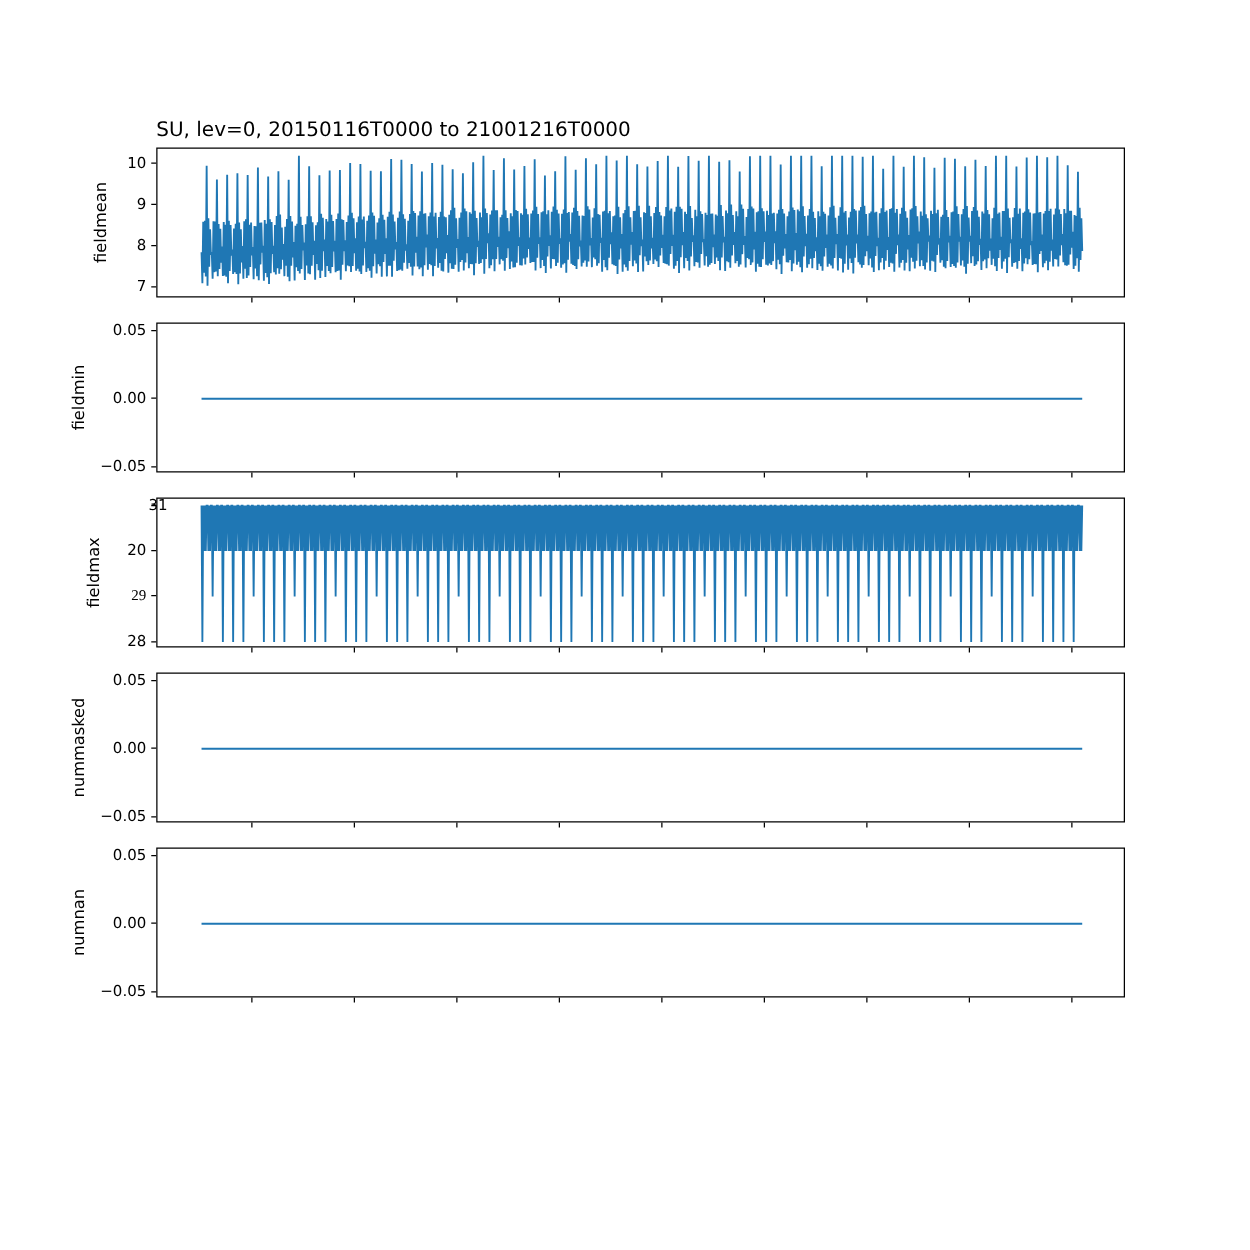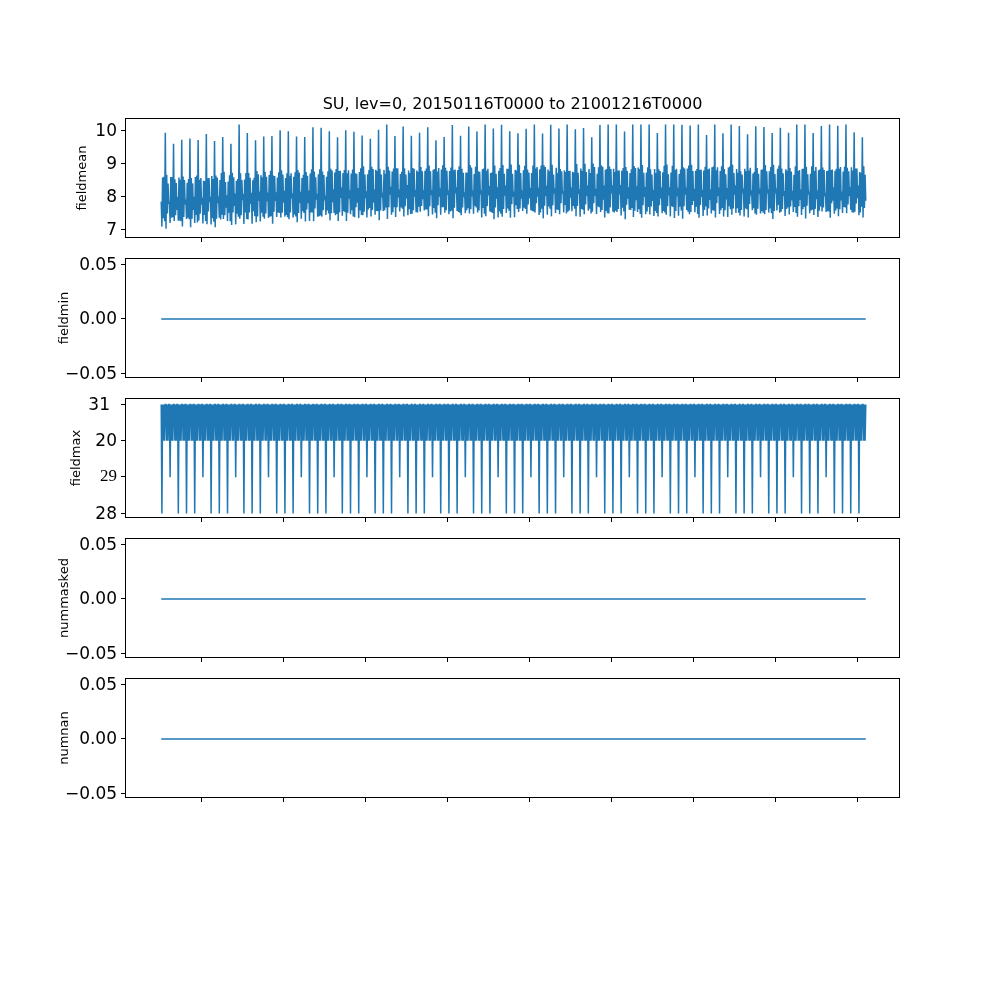--- a/index.html
+++ b/index.html
@@ -2,34 +2,34 @@
 <html><head>
 <meta charset="utf-8">
 <style>
   html,body{margin:0;padding:0;background:#fff;}
   .figure{
     position:relative;width:1000px;height:1000px;background:#ffffff;
     font-family:"DejaVu Sans","Liberation Sans",sans-serif;color:#000;
     overflow:hidden;
   }
   .fig-title{
-    position:absolute;left:125px;width:775px;top:94px;text-align:center;
+    position:absolute;left:125px;width:775px;top:94px;
     font-size:16px;color:#000;white-space:nowrap;
   }
   .xlabel{
     position:absolute;left:125px;width:775px;top:844px;text-align:center;
     font-size:13px;color:#000;
   }
   .axes-box{
     position:absolute;left:125px;width:775px;height:120px;
     background:#ffffff;border:1px solid #000;box-sizing:border-box;
   }
   .axes-box svg{position:absolute;left:0;top:0;}
   .ytick-label{
-    position:absolute;width:52px;text-align:right;font-size:17px;height:16px;
+    position:absolute;width:52px;text-align:right;font-size:12px;height:16px;
     line-height:16px;color:#000;
   }
   .ytick-mark{position:absolute;width:4px;height:1px;background:#000;}
   .xtick-mark{position:absolute;width:1px;height:4px;background:#000;}
   .ylabel{
     position:absolute;width:120px;height:16px;line-height:16px;text-align:center;
     font-size:13px;color:#000;transform:rotate(-90deg);white-space:nowrap;
   }
 </style>
 </head>
@@ -92,21 +92,21 @@
             <polyline points="35.22,5.45 35.91,114.55 36.59,5.45 37.27,41.82 37.96,5.45 38.64,41.82 39.32,5.45 40.01,5.45 40.69,41.82 41.37,5.45 42.06,41.82 42.74,5.45 43.42,5.45 44.11,78.18 44.79,5.45 45.48,41.82 46.16,5.45 46.84,41.82 47.53,5.45 48.21,5.45 48.89,41.82 49.58,5.45 50.26,41.82 50.94,5.45 51.63,5.45 52.31,114.55 52.99,5.45 53.68,41.82 54.36,5.45 55.04,41.82 55.73,5.45 56.41,5.45 57.09,41.82 57.78,5.45 58.46,41.82 59.14,5.45 59.83,5.45 60.51,114.55 61.19,5.45 61.88,41.82 62.56,5.45 63.24,41.82 63.93,5.45 64.61,5.45 65.29,41.82 65.98,5.45 66.66,41.82 67.34,5.45 68.03,5.45 68.71,114.55 69.39,5.45 70.08,41.82 70.76,5.45 71.44,41.82 72.13,5.45 72.81,5.45 73.49,41.82 74.18,5.45 74.86,41.82 75.54,5.45 76.23,5.45 76.91,78.18 77.59,5.45 78.28,41.82 78.96,5.45 79.64,41.82 80.33,5.45 81.01,5.45 81.69,41.82 82.38,5.45 83.06,41.82 83.74,5.45 84.43,5.45 85.11,114.55 85.79,5.45 86.48,41.82 87.16,5.45 87.84,41.82 88.53,5.45 89.21,5.45 89.89,41.82 90.58,5.45 91.26,41.82 91.94,5.45 92.63,5.45 93.31,114.55 93.99,5.45 94.68,41.82 95.36,5.45 96.04,41.82 96.73,5.45 97.41,5.45 98.09,41.82 98.78,5.45 99.46,41.82 100.14,5.45 100.83,5.45 101.51,114.55 102.19,5.45 102.88,41.82 103.56,5.45 104.24,41.82 104.93,5.45 105.61,5.45 106.29,41.82 106.98,5.45 107.66,41.82 108.34,5.45 109.03,5.45 109.71,78.18 110.39,5.45 111.08,41.82 111.76,5.45 112.44,41.82 113.13,5.45 113.81,5.45 114.50,41.82 115.18,5.45 115.86,41.82 116.55,5.45 117.23,5.45 117.91,114.55 118.60,5.45 119.28,41.82 119.96,5.45 120.65,41.82 121.33,5.45 122.01,5.45 122.70,41.82 123.38,5.45 124.06,41.82 124.75,5.45 125.43,5.45 126.11,114.55 126.80,5.45 127.48,41.82 128.16,5.45 128.85,41.82 129.53,5.45 130.21,5.45 130.90,41.82 131.58,5.45 132.26,41.82 132.95,5.45 133.63,5.45 134.31,114.55 135.00,5.45 135.68,41.82 136.36,5.45 137.05,41.82 137.73,5.45 138.41,5.45 139.10,41.82 139.78,5.45 140.46,41.82 141.15,5.45 141.83,5.45 142.51,78.18 143.20,5.45 143.88,41.82 144.56,5.45 145.25,41.82 145.93,5.45 146.61,5.45 147.30,41.82 147.98,5.45 148.66,41.82 149.35,5.45 150.03,5.45 150.71,114.55 151.40,5.45 152.08,41.82 152.76,5.45 153.45,41.82 154.13,5.45 154.81,5.45 155.50,41.82 156.18,5.45 156.86,41.82 157.55,5.45 158.23,5.45 158.91,114.55 159.60,5.45 160.28,41.82 160.96,5.45 161.65,41.82 162.33,5.45 163.01,5.45 163.70,41.82 164.38,5.45 165.06,41.82 165.75,5.45 166.43,5.45 167.11,114.55 167.80,5.45 168.48,41.82 169.16,5.45 169.85,41.82 170.53,5.45 171.21,5.45 171.90,41.82 172.58,5.45 173.26,41.82 173.95,5.45 174.63,5.45 175.31,78.18 176.00,5.45 176.68,41.82 177.36,5.45 178.05,41.82 178.73,5.45 179.41,5.45 180.10,41.82 180.78,5.45 181.46,41.82 182.15,5.45 182.83,5.45 183.52,114.55 184.20,5.45 184.88,41.82 185.57,5.45 186.25,41.82 186.93,5.45 187.62,5.45 188.30,41.82 188.98,5.45 189.67,41.82 190.35,5.45 191.03,5.45 191.72,114.55 192.40,5.45 193.08,41.82 193.77,5.45 194.45,41.82 195.13,5.45 195.82,5.45 196.50,41.82 197.18,5.45 197.87,41.82 198.55,5.45 199.23,5.45 199.92,114.55 200.60,5.45 201.28,41.82 201.97,5.45 202.65,41.82 203.33,5.45 204.02,5.45 204.70,41.82 205.38,5.45 206.07,41.82 206.75,5.45 207.43,5.45 208.12,78.18 208.80,5.45 209.48,41.82 210.17,5.45 210.85,41.82 211.53,5.45 212.22,5.45 212.90,41.82 213.58,5.45 214.27,41.82 214.95,5.45 215.63,5.45 216.32,114.55 217.00,5.45 217.68,41.82 218.37,5.45 219.05,41.82 219.73,5.45 220.42,5.45 221.10,41.82 221.78,5.45 222.47,41.82 223.15,5.45 223.83,5.45 224.52,114.55 225.20,5.45 225.88,41.82 226.57,5.45 227.25,41.82 227.93,5.45 228.62,5.45 229.30,41.82 229.98,5.45 230.67,41.82 231.35,5.45 232.03,5.45 232.72,114.55 233.40,5.45 234.08,41.82 234.77,5.45 235.45,41.82 236.13,5.45 236.82,5.45 237.50,41.82 238.18,5.45 238.87,41.82 239.55,5.45 240.23,5.45 240.92,78.18 241.60,5.45 242.28,41.82 242.97,5.45 243.65,41.82 244.33,5.45 245.02,5.45 245.70,41.82 246.38,5.45 247.07,41.82 247.75,5.45 248.43,5.45 249.12,114.55 249.80,5.45 250.49,41.82 251.17,5.45 251.85,41.82 252.54,5.45 253.22,5.45 253.90,41.82 254.59,5.45 255.27,41.82 255.95,5.45 256.64,5.45 257.32,114.55 258.00,5.45 258.69,41.82 259.37,5.45 260.05,41.82 260.74,5.45 261.42,5.45 262.10,41.82 262.79,5.45 263.47,41.82 264.15,5.45 264.84,5.45 265.52,114.55 266.20,5.45 266.89,41.82 267.57,5.45 268.25,41.82 268.94,5.45 269.62,5.45 270.30,41.82 270.99,5.45 271.67,41.82 272.35,5.45 273.04,5.45 273.72,78.18 274.40,5.45 275.09,41.82 275.77,5.45 276.45,41.82 277.14,5.45 277.82,5.45 278.50,41.82 279.19,5.45 279.87,41.82 280.55,5.45 281.24,5.45 281.92,114.55 282.60,5.45 283.29,41.82 283.97,5.45 284.65,41.82 285.34,5.45 286.02,5.45 286.70,41.82 287.39,5.45 288.07,41.82 288.75,5.45 289.44,5.45 290.12,114.55 290.80,5.45 291.49,41.82 292.17,5.45 292.85,41.82 293.54,5.45 294.22,5.45 294.90,41.82 295.59,5.45 296.27,41.82 296.95,5.45 297.64,5.45 298.32,114.55 299.00,5.45 299.69,41.82 300.37,5.45 301.05,41.82 301.74,5.45 302.42,5.45 303.10,41.82 303.79,5.45 304.47,41.82 305.15,5.45 305.84,5.45 306.52,78.18 307.20,5.45 307.89,41.82 308.57,5.45 309.25,41.82 309.94,5.45 310.62,5.45 311.30,41.82 311.99,5.45 312.67,41.82 313.35,5.45 314.04,5.45 314.72,114.55 315.40,5.45 316.09,41.82 316.77,5.45 317.45,41.82 318.14,5.45 318.82,5.45 319.51,41.82 320.19,5.45 320.87,41.82 321.56,5.45 322.24,5.45 322.92,114.55 323.61,5.45 324.29,41.82 324.97,5.45 325.66,41.82 326.34,5.45 327.02,5.45 327.71,41.82 328.39,5.45 329.07,41.82 329.76,5.45 330.44,5.45 331.12,114.55 331.81,5.45 332.49,41.82 333.17,5.45 333.86,41.82 334.54,5.45 335.22,5.45 335.91,41.82 336.59,5.45 337.27,41.82 337.96,5.45 338.64,5.45 339.32,78.18 340.01,5.45 340.69,41.82 341.37,5.45 342.06,41.82 342.74,5.45 343.42,5.45 344.11,41.82 344.79,5.45 345.47,41.82 346.16,5.45 346.84,5.45 347.52,114.55 348.21,5.45 348.89,41.82 349.57,5.45 350.26,41.82 350.94,5.45 351.62,5.45 352.31,41.82 352.99,5.45 353.67,41.82 354.36,5.45 355.04,5.45 355.72,114.55 356.41,5.45 357.09,41.82 357.77,5.45 358.46,41.82 359.14,5.45 359.82,5.45 360.51,41.82 361.19,5.45 361.87,41.82 362.56,5.45 363.24,5.45 363.92,114.55 364.61,5.45 365.29,41.82 365.97,5.45 366.66,41.82 367.34,5.45 368.02,5.45 368.71,41.82 369.39,5.45 370.07,41.82 370.76,5.45 371.44,5.45 372.12,78.18 372.81,5.45 373.49,41.82 374.17,5.45 374.86,41.82 375.54,5.45 376.22,5.45 376.91,41.82 377.59,5.45 378.27,41.82 378.96,5.45 379.64,5.45 380.32,114.55 381.01,5.45 381.69,41.82 382.37,5.45 383.06,41.82 383.74,5.45 384.42,5.45 385.11,41.82 385.79,5.45 386.47,41.82 387.16,5.45 387.84,5.45 388.53,114.55 389.21,5.45 389.89,41.82 390.58,5.45 391.26,41.82 391.94,5.45 392.63,5.45 393.31,41.82 393.99,5.45 394.68,41.82 395.36,5.45 396.04,5.45 396.73,114.55 397.41,5.45 398.09,41.82 398.78,5.45 399.46,41.82 400.14,5.45 400.83,5.45 401.51,41.82 402.19,5.45 402.88,41.82 403.56,5.45 404.24,5.45 404.93,78.18 405.61,5.45 406.29,41.82 406.98,5.45 407.66,41.82 408.34,5.45 409.03,5.45 409.71,41.82 410.39,5.45 411.08,41.82 411.76,5.45 412.44,5.45 413.13,114.55 413.81,5.45 414.49,41.82 415.18,5.45 415.86,41.82 416.54,5.45 417.23,5.45 417.91,41.82 418.59,5.45 419.28,41.82 419.96,5.45 420.64,5.45 421.33,114.55 422.01,5.45 422.69,41.82 423.38,5.45 424.06,41.82 424.74,5.45 425.43,5.45 426.11,41.82 426.79,5.45 427.48,41.82 428.16,5.45 428.84,5.45 429.53,114.55 430.21,5.45 430.89,41.82 431.58,5.45 432.26,41.82 432.94,5.45 433.63,5.45 434.31,41.82 434.99,5.45 435.68,41.82 436.36,5.45 437.04,5.45 437.73,78.18 438.41,5.45 439.09,41.82 439.78,5.45 440.46,41.82 441.14,5.45 441.83,5.45 442.51,41.82 443.19,5.45 443.88,41.82 444.56,5.45 445.24,5.45 445.93,114.55 446.61,5.45 447.29,41.82 447.98,5.45 448.66,41.82 449.34,5.45 450.03,5.45 450.71,41.82 451.39,5.45 452.08,41.82 452.76,5.45 453.44,5.45 454.13,114.55 454.81,5.45 455.49,41.82 456.18,5.45 456.86,41.82 457.55,5.45 458.23,5.45 458.91,41.82 459.60,5.45 460.28,41.82 460.96,5.45 461.65,5.45 462.33,114.55 463.01,5.45 463.70,41.82 464.38,5.45 465.06,41.82 465.75,5.45 466.43,5.45 467.11,41.82 467.80,5.45 468.48,41.82 469.16,5.45 469.85,5.45 470.53,78.18 471.21,5.45 471.90,41.82 472.58,5.45 473.26,41.82 473.95,5.45 474.63,5.45 475.31,41.82 476.00,5.45 476.68,41.82 477.36,5.45 478.05,5.45 478.73,114.55 479.41,5.45 480.10,41.82 480.78,5.45 481.46,41.82 482.15,5.45 482.83,5.45 483.51,41.82 484.20,5.45 484.88,41.82 485.56,5.45 486.25,5.45 486.93,114.55 487.61,5.45 488.30,41.82 488.98,5.45 489.66,41.82 490.35,5.45 491.03,5.45 491.71,41.82 492.40,5.45 493.08,41.82 493.76,5.45 494.45,5.45 495.13,114.55 495.81,5.45 496.50,41.82 497.18,5.45 497.86,41.82 498.55,5.45 499.23,5.45 499.91,41.82 500.60,5.45 501.28,41.82 501.96,5.45 502.65,5.45 503.33,78.18 504.01,5.45 504.70,41.82 505.38,5.45 506.06,41.82 506.75,5.45 507.43,5.45 508.11,41.82 508.80,5.45 509.48,41.82 510.16,5.45 510.85,5.45 511.53,114.55 512.21,5.45 512.90,41.82 513.58,5.45 514.26,41.82 514.95,5.45 515.63,5.45 516.31,41.82 517.00,5.45 517.68,41.82 518.36,5.45 519.05,5.45 519.73,114.55 520.41,5.45 521.10,41.82 521.78,5.45 522.46,41.82 523.15,5.45 523.83,5.45 524.51,41.82 525.20,5.45 525.88,41.82 526.57,5.45 527.25,5.45 527.93,114.55 528.62,5.45 529.30,41.82 529.98,5.45 530.67,41.82 531.35,5.45 532.03,5.45 532.72,41.82 533.40,5.45 534.08,41.82 534.77,5.45 535.45,5.45 536.13,78.18 536.82,5.45 537.50,41.82 538.18,5.45 538.87,41.82 539.55,5.45 540.23,5.45 540.92,41.82 541.60,5.45 542.28,41.82 542.97,5.45 543.65,5.45 544.33,114.55 545.02,5.45 545.70,41.82 546.38,5.45 547.07,41.82 547.75,5.45 548.43,5.45 549.12,41.82 549.80,5.45 550.48,41.82 551.17,5.45 551.85,5.45 552.53,114.55 553.22,5.45 553.90,41.82 554.58,5.45 555.27,41.82 555.95,5.45 556.63,5.45 557.32,41.82 558.00,5.45 558.68,41.82 559.37,5.45 560.05,5.45 560.73,114.55 561.42,5.45 562.10,41.82 562.78,5.45 563.47,41.82 564.15,5.45 564.83,5.45 565.52,41.82 566.20,5.45 566.88,41.82 567.57,5.45 568.25,5.45 568.93,78.18 569.62,5.45 570.30,41.82 570.98,5.45 571.67,41.82 572.35,5.45 573.03,5.45 573.72,41.82 574.40,5.45 575.08,41.82 575.77,5.45 576.45,5.45 577.13,114.55 577.82,5.45 578.50,41.82 579.18,5.45 579.87,41.82 580.55,5.45 581.23,5.45 581.92,41.82 582.60,5.45 583.28,41.82 583.97,5.45 584.65,5.45 585.33,114.55 586.02,5.45 586.70,41.82 587.38,5.45 588.07,41.82 588.75,5.45 589.43,5.45 590.12,41.82 590.80,5.45 591.48,41.82 592.17,5.45 592.85,5.45 593.54,114.55 594.22,5.45 594.90,41.82 595.59,5.45 596.27,41.82 596.95,5.45 597.64,5.45 598.32,41.82 599.00,5.45 599.69,41.82 600.37,5.45 601.05,5.45 601.74,78.18 602.42,5.45 603.10,41.82 603.79,5.45 604.47,41.82 605.15,5.45 605.84,5.45 606.52,41.82 607.20,5.45 607.89,41.82 608.57,5.45 609.25,5.45 609.94,114.55 610.62,5.45 611.30,41.82 611.99,5.45 612.67,41.82 613.35,5.45 614.04,5.45 614.72,41.82 615.40,5.45 616.09,41.82 616.77,5.45 617.45,5.45 618.14,114.55 618.82,5.45 619.50,41.82 620.19,5.45 620.87,41.82 621.55,5.45 622.24,5.45 622.92,41.82 623.60,5.45 624.29,41.82 624.97,5.45 625.65,5.45 626.34,114.55 627.02,5.45 627.70,41.82 628.39,5.45 629.07,41.82 629.75,5.45 630.44,5.45 631.12,41.82 631.80,5.45 632.49,41.82 633.17,5.45 633.85,5.45 634.54,78.18 635.22,5.45 635.90,41.82 636.59,5.45 637.27,41.82 637.95,5.45 638.64,5.45 639.32,41.82 640.00,5.45 640.69,41.82 641.37,5.45 642.05,5.45 642.74,114.55 643.42,5.45 644.10,41.82 644.79,5.45 645.47,41.82 646.15,5.45 646.84,5.45 647.52,41.82 648.20,5.45 648.89,41.82 649.57,5.45 650.25,5.45 650.94,114.55 651.62,5.45 652.30,41.82 652.99,5.45 653.67,41.82 654.35,5.45 655.04,5.45 655.72,41.82 656.40,5.45 657.09,41.82 657.77,5.45 658.45,5.45 659.14,114.55 659.82,5.45 660.50,41.82 661.19,5.45 661.87,41.82 662.56,5.45 663.24,5.45 663.92,41.82 664.61,5.45 665.29,41.82 665.97,5.45 666.66,5.45 667.34,78.18 668.02,5.45 668.71,41.82 669.39,5.45 670.07,41.82 670.76,5.45 671.44,5.45 672.12,41.82 672.81,5.45 673.49,41.82 674.17,5.45 674.86,5.45 675.54,114.55 676.22,5.45 676.91,41.82 677.59,5.45 678.27,41.82 678.96,5.45 679.64,5.45 680.32,41.82 681.01,5.45 681.69,41.82 682.37,5.45 683.06,5.45 683.74,114.55 684.42,5.45 685.11,41.82 685.79,5.45 686.47,41.82 687.16,5.45 687.84,5.45 688.52,41.82 689.21,5.45 689.89,41.82 690.57,5.45 691.26,5.45 691.94,114.55 692.62,5.45 693.31,41.82 693.99,5.45 694.67,41.82 695.36,5.45 696.04,5.45 696.72,41.82 697.41,5.45 698.09,41.82 698.77,5.45 699.46,5.45 700.14,78.18 700.82,5.45 701.51,41.82 702.19,5.45 702.87,41.82 703.56,5.45 704.24,5.45 704.92,41.82 705.61,5.45 706.29,41.82 706.97,5.45 707.66,5.45 708.34,114.55 709.02,5.45 709.71,41.82 710.39,5.45 711.07,41.82 711.76,5.45 712.44,5.45 713.12,41.82 713.81,5.45 714.49,41.82 715.17,5.45 715.86,5.45 716.54,114.55 717.22,5.45 717.91,41.82 718.59,5.45 719.27,41.82 719.96,5.45 720.64,5.45 721.32,41.82 722.01,5.45 722.69,41.82 723.37,5.45 724.06,5.45 724.74,114.55 725.42,5.45 726.11,41.82 726.79,5.45 727.47,41.82 728.16,5.45 728.84,5.45 729.52,41.82 730.21,5.45 730.89,41.82 731.58,5.45 732.26,5.45 732.94,114.55 733.63,5.45 734.31,41.82 734.99,5.45 735.68,41.82 736.36,5.45 737.04,5.45 737.73,41.82 738.41,5.45 739.09,41.82 739.78,5.45" fill="none" stroke="#1f77b4" stroke-width="1.5"></polyline>
           </svg>
         </div>
         <div class="ytick-mark" style="left: 121px; top: 512.5px;"></div>
         <div class="ytick-label" style="left: 65px; top: 504.5px;">28</div>
         <div class="ytick-mark" style="left: 121px; top: 476.2px;"></div>
         <div class="ytick-label" style="left: 65px; top: 468.2px; font-family: Liberation Serif, serif;">29</div>
         <div class="ytick-mark" style="left: 121px; top: 439.8px;"></div>
         <div class="ytick-label" style="left: 65px; top: 431.8px;">20</div>
         <div class="ytick-mark" style="left: 121px; top: 403.5px;"></div>
-        <div class="ytick-label" style="left: 58px; top: 395.5px;">31</div>
+        <div class="ytick-label" style="left: 82px; top: 395.5px;">31</div>
         <div class="xtick-mark" style="left: 200.9px; top: 518px;"></div>
         <div class="xtick-mark" style="left: 282.9px; top: 518px;"></div>
         <div class="xtick-mark" style="left: 364.9px; top: 518px;"></div>
         <div class="xtick-mark" style="left: 446.9px; top: 518px;"></div>
         <div class="xtick-mark" style="left: 528.9px; top: 518px;"></div>
         <div class="xtick-mark" style="left: 610.9px; top: 518px;"></div>
         <div class="xtick-mark" style="left: 692.9px; top: 518px;"></div>
         <div class="xtick-mark" style="left: 774.9px; top: 518px;"></div>
         <div class="xtick-mark" style="left: 856.9px; top: 518px;"></div>
         <div class="ylabel" style="left: 16px; top: 450px;">fieldmax</div>

